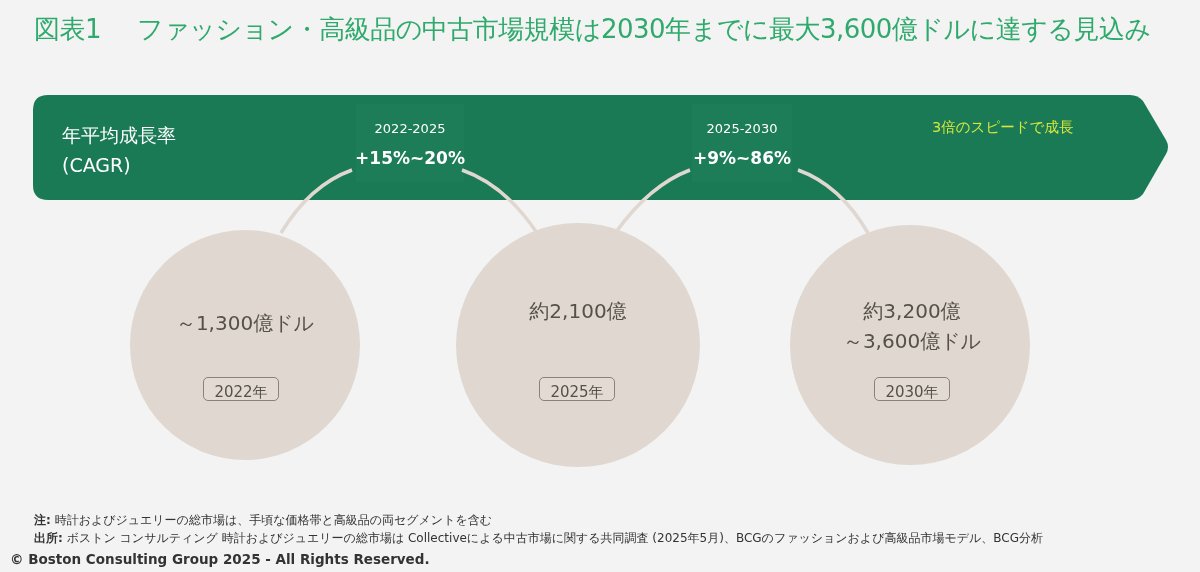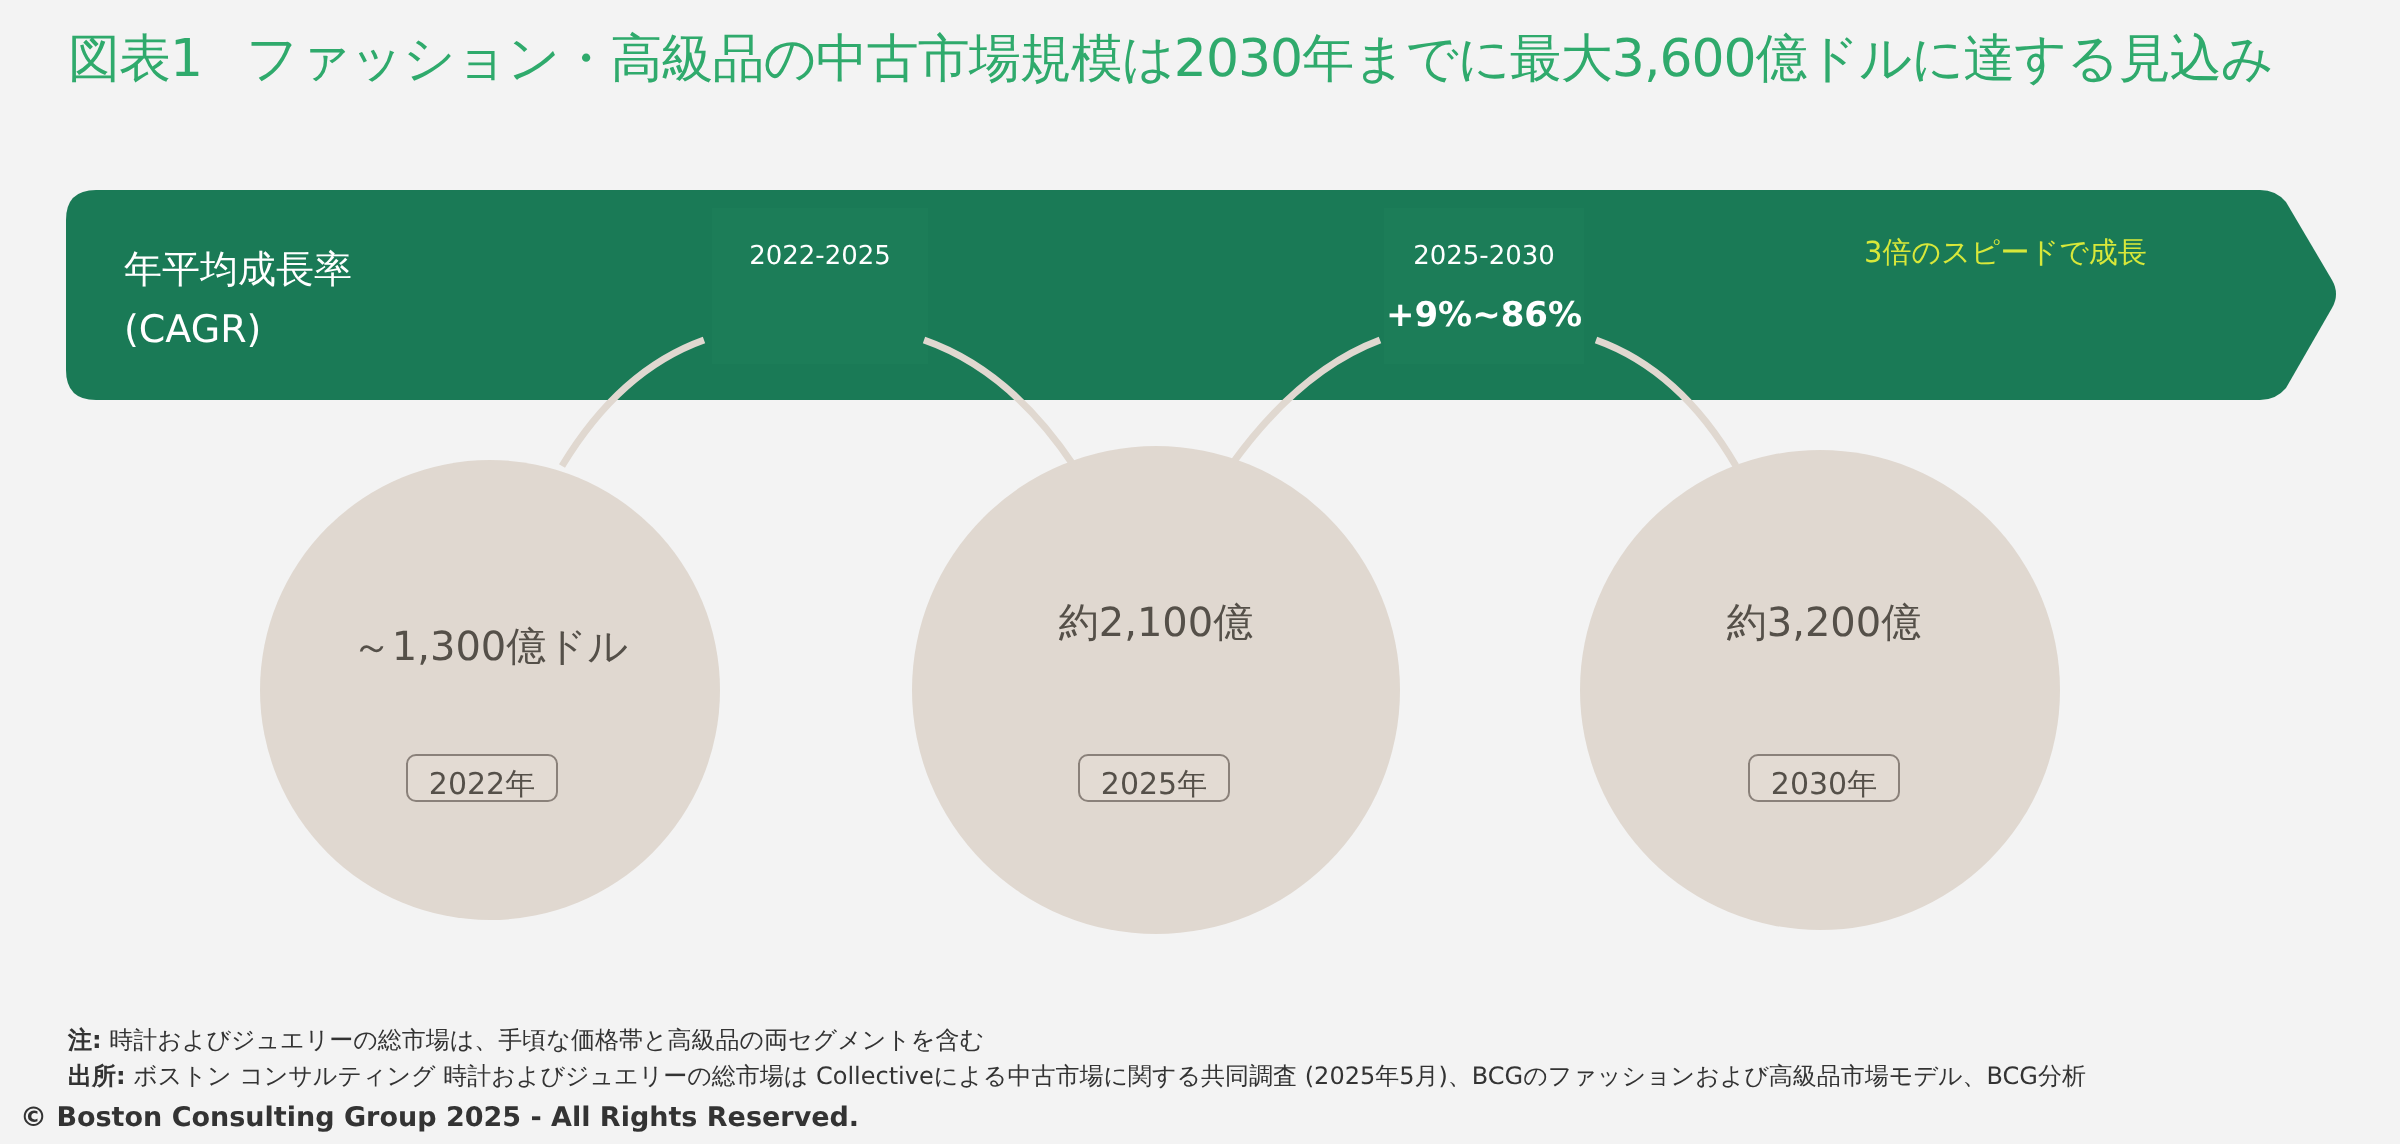--- a/index.html
+++ b/index.html
@@ -1,19 +1,19 @@
 <!DOCTYPE html>
 <html><head>
 <meta charset="utf-8">
 <style>
   * { margin: 0; padding: 0; box-sizing: border-box; }
   html, body { width: 1200px; height: 572px; background: #f3f3f3; overflow: hidden; }
   body { position: relative; font-family: "DejaVu Sans", "Liberation Sans", sans-serif; }
   .title { position: absolute; left: 34px; top: 12px; font-size: 26px; color: #2faa6c; white-space: nowrap; letter-spacing: -0.5px; }
-  .title .num { margin-right: 22px; }
+  .title .num { margin-right: 36px; }
   .banner-svg { position: absolute; left: 0; top: 0; }
   .cagr-label { position: absolute; left: 62px; top: 120px; color: #ffffff; font-size: 19px; line-height: 30px; width: 140px; }
   .period { position: absolute; color: #ffffff; text-align: center; width: 130px; }
   .period .yr { font-size: 13px; line-height: 18px; }
   .period .rate { font-size: 17px; font-weight: bold; line-height: 24px; margin-top: 8px; }
   .note-yellow { position: absolute; left: 932px; top: 117px; color: #d8e83a; font-size: 14.5px; line-height: 20px; white-space: nowrap; }
   .circle-text { position: absolute; text-align: center; color: #555049; font-size: 20px; line-height: 30px; white-space: nowrap; }
   .year-box { position: absolute; border: 1.5px solid #8a817a; border-radius: 5px; color: #555049; font-size: 15px; line-height: 28px; text-align: center; width: 76px; height: 24px; background: #e3dbd3; }
   .footnote { position: absolute; left: 34px; font-size: 12px; color: #333333; white-space: nowrap; }
   .footnote b { font-weight: bold; }
@@ -43,20 +43,21 @@
   <path d="M798 170 Q840 185 868 233" stroke="#e0d8d0" stroke-width="3.5" fill="none"></path>
 </svg>
 
 <div class="cagr-label">
   <div>年平均成長率</div>
   <div>(CAGR)</div>
 </div>
 
 <div class="period" style="left:345px; top:120px;">
   <div class="yr">2022-2025</div>
+  <div class="rate">+15%~20%</div>
 </div>
 <div class="period" style="left:677px; top:120px;">
   <div class="yr">2025-2030</div>
   <div class="rate">+9%~86%</div>
 </div>
 
 <div class="note-yellow">
   <div>3倍のスピードで成長</div>
 </div>
 
@@ -65,20 +66,21 @@
 </div>
 <div class="year-box" style="left:203px; top:377px;">2022年</div>
 
 <div class="circle-text" style="left:478px; width:200px; top:296px;">
   <div>約2,100億</div>
 </div>
 <div class="year-box" style="left:539px; top:377px;">2025年</div>
 
 <div class="circle-text" style="left:812px; width:200px; top:296px;">
   <div>約3,200億</div>
+  <div>～3,600億ドル</div>
 </div>
 <div class="year-box" style="left:874px; top:377px;">2030年</div>
 
 <div class="footnote" style="top:512px;">
   <b>注:</b><span> 時計およびジュエリーの総市場は、手頃な価格帯と高級品の両セグメントを含む</span>
 </div>
 <div class="footnote" style="top:530px;">
   <b>出所:</b><span> ボストン コンサルティング 時計およびジュエリーの総市場は Collectiveによる中古市場に関する共同調査 (2025年5月)、BCGのファッションおよび高級品市場モデル、BCG分析</span>
 </div>
 <div class="copyright">© Boston Consulting Group 2025 - All Rights Reserved.</div>

